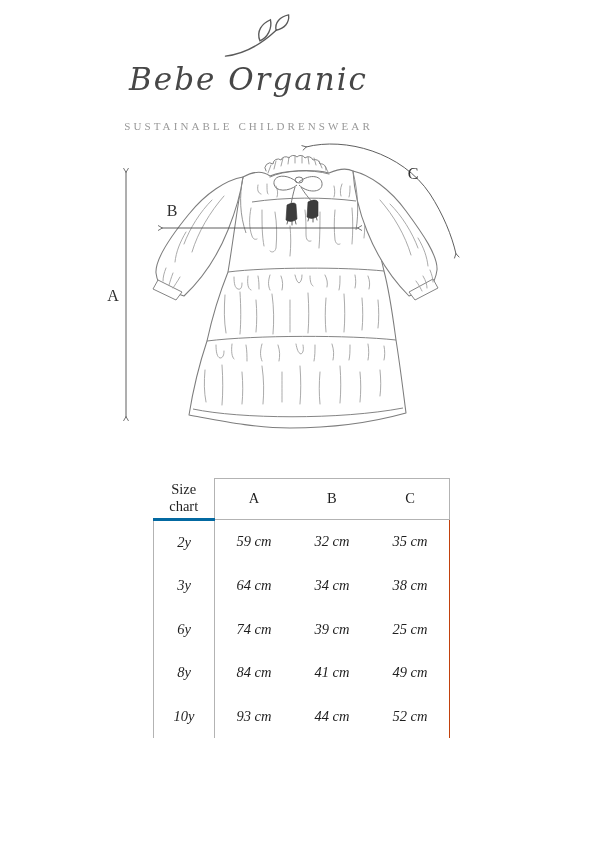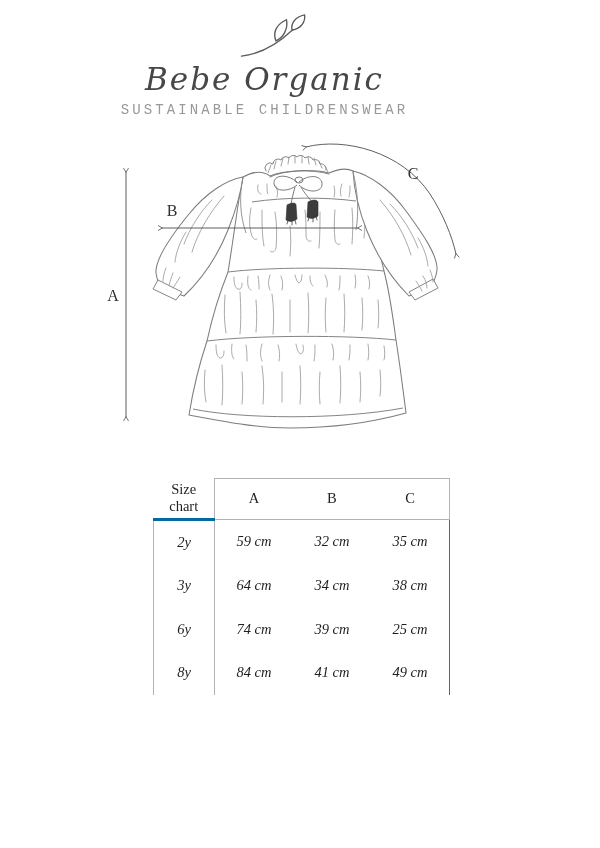--- a/index.html
+++ b/index.html
@@ -8,37 +8,36 @@
     width:600px;height:848px;
     background:#ffffff;
     overflow:hidden;
     font-family:"Liberation Serif", serif;
     color:#2a2a2a;
   }
   
   .brand-header{
     position:absolute;top:0;left:0;width:497px;height:130px;
     text-align:center;
-    padding-left:16px;
   }
   .sprig{display:block;margin:14px auto 0 auto;transform:translateX(9px);}
   .brand-name{
     margin-top:2px;
     font-family:"DejaVu Serif", serif;
     font-style:italic;
     font-weight:normal;
     font-size:31px;
     letter-spacing:2px;
     color:#474747;
     line-height:38px;
   }
   .brand-tagline{
-    margin-top:4px;
-    font-family:Liberation Mono, monospace;
-    font-size:14px;
+    margin-top:22px;
+    font-family:Liberation Serif, serif;
+    font-size:11px;
     letter-spacing:3.1px;
     color:#999999;
   }
   
   .diagram-svg{position:absolute;top:130px;left:0;}
   .dim-label{
     font-family:"Liberation Serif", serif;
     font-size:16px;
     fill:#303030;
   }
@@ -235,16 +234,22 @@
         <td class="val-cell">74 cm</td>
         <td class="val-cell">39 cm</td>
         <td class="val-cell last">25 cm</td>
       </tr>
       <tr>
         <td class="size-cell">8y</td>
         <td class="val-cell">84 cm</td>
         <td class="val-cell">41 cm</td>
         <td class="val-cell last">49 cm</td>
       </tr>
+      <tr>
+        <td class="size-cell">10y</td>
+        <td class="val-cell">93 cm</td>
+        <td class="val-cell">44 cm</td>
+        <td class="val-cell last">52 cm</td>
+      </tr>
     </tbody>
   </table>
 
 </div>
 
 </body></html>

